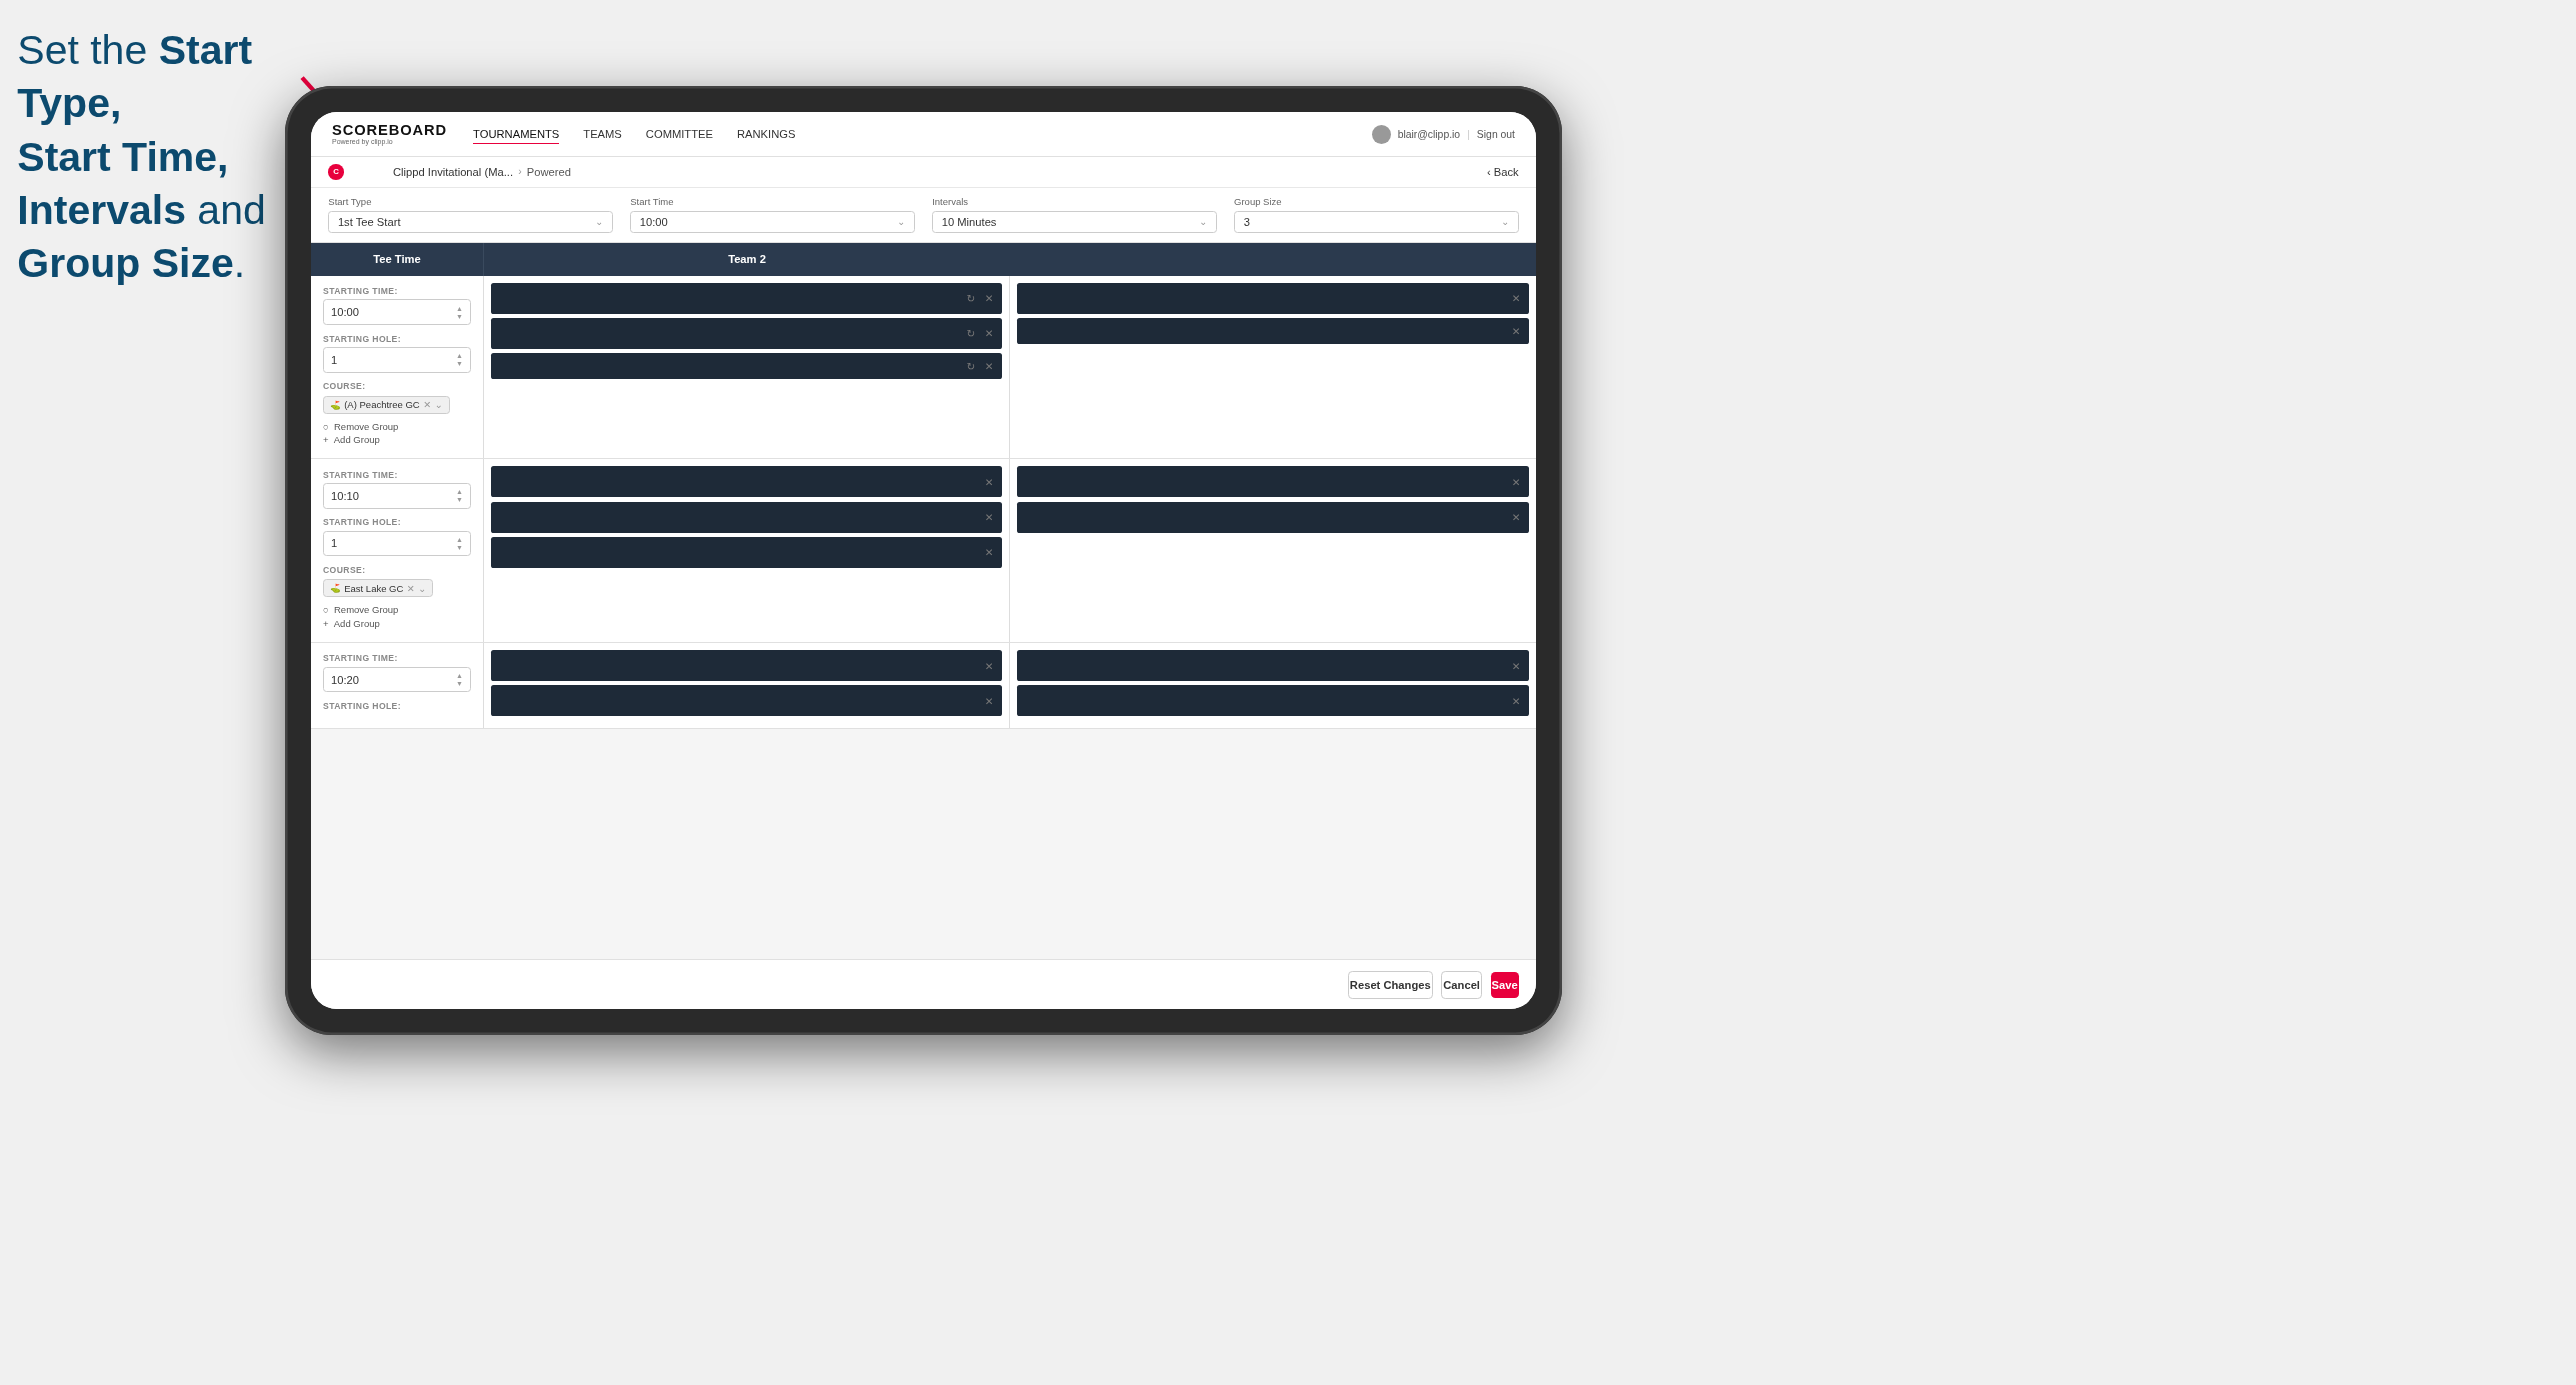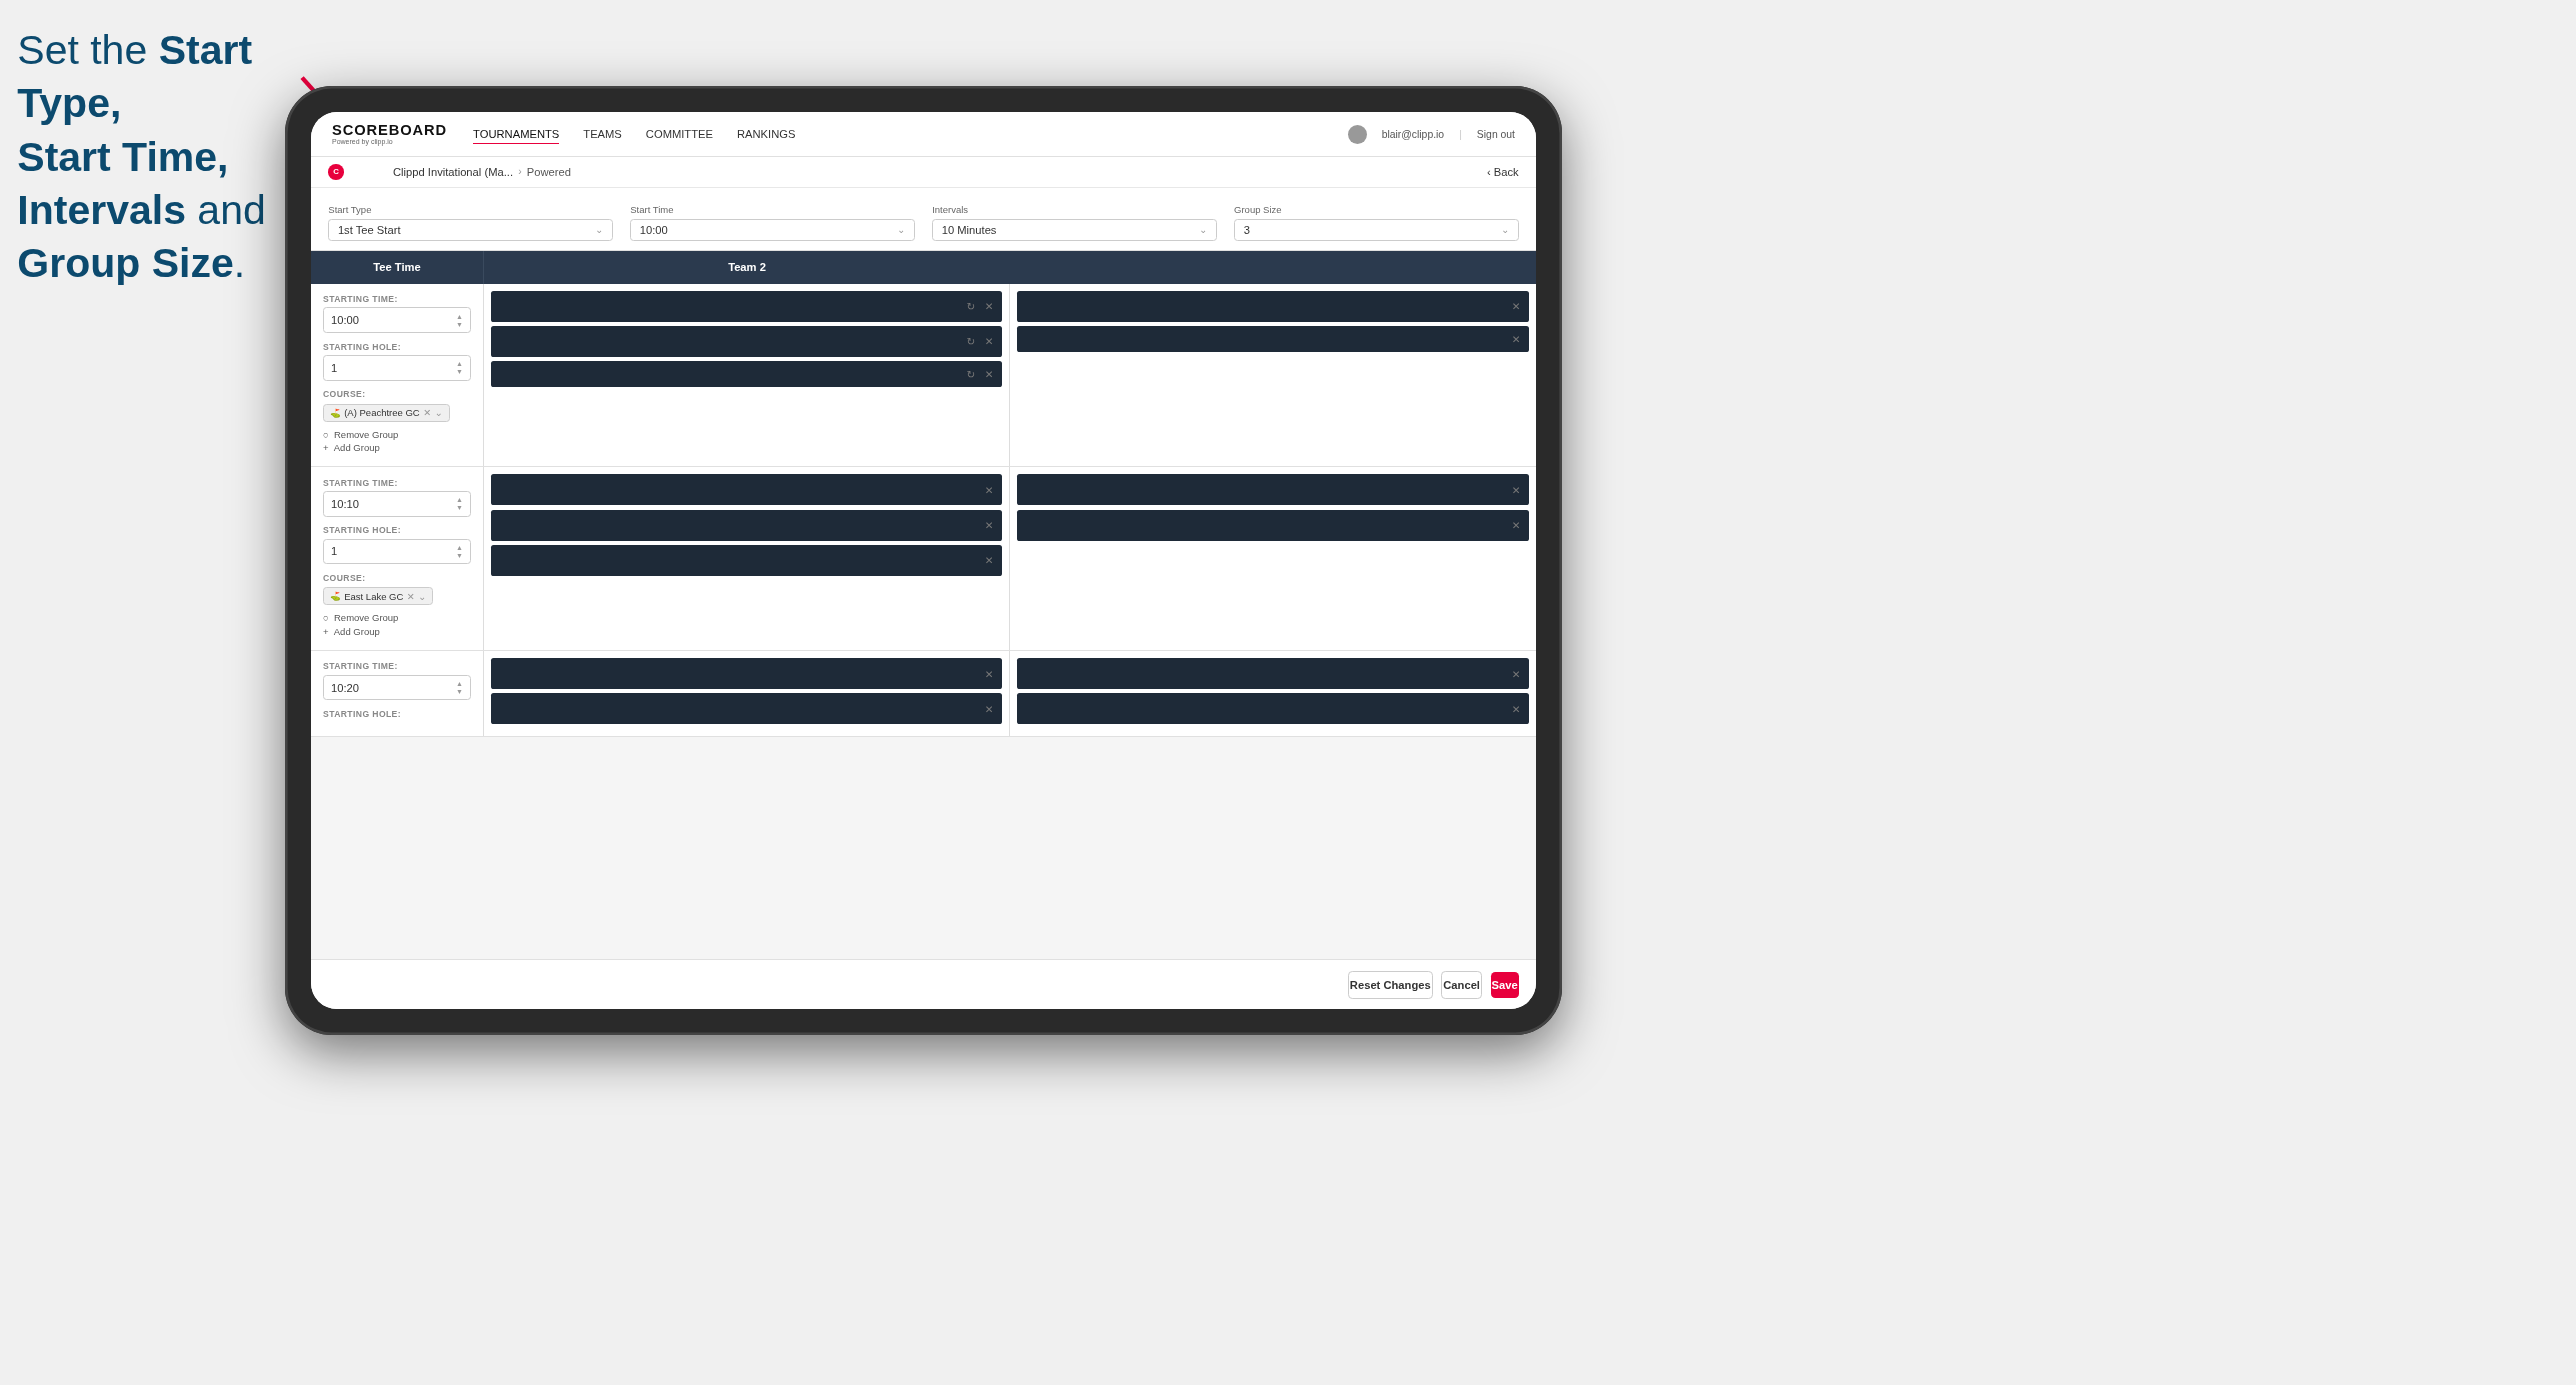--- a/index.html
+++ b/index.html
@@ -87,21 +87,21 @@
       cursor: pointer;
       font-weight: 500;
     }
     .nav-link.active {
       border-bottom: 1.7px solid #e8003d;
       color: #111;
     }
     .nav-right {
       display: flex;
       align-items: center;
-      gap: 15px;
+      gap: 7px;
       font-size: 10.4px;
       color: #555;
     }
     .user-avatar {
       width: 19px;
       height: 19px;
       border-radius: 50%;
       background: #999;
     }
     .sign-out {
@@ -169,21 +169,20 @@
     .setting-group {
       display: flex;
       flex-direction: column;
       gap: 3.5px;
       flex: 1;
     }
     .setting-label {
       font-size: 9.5px;
       color: #666;
       font-weight: 500;
-      margin-top: 8px;
     }
     .setting-select {
       display: flex;
       align-items: center;
       border: 0.9px solid #ccc;
       border-radius: 3.5px;
       padding: 4.3px 8.6px;
       font-size: 11.2px;
       color: #333;
       background: #fff;

